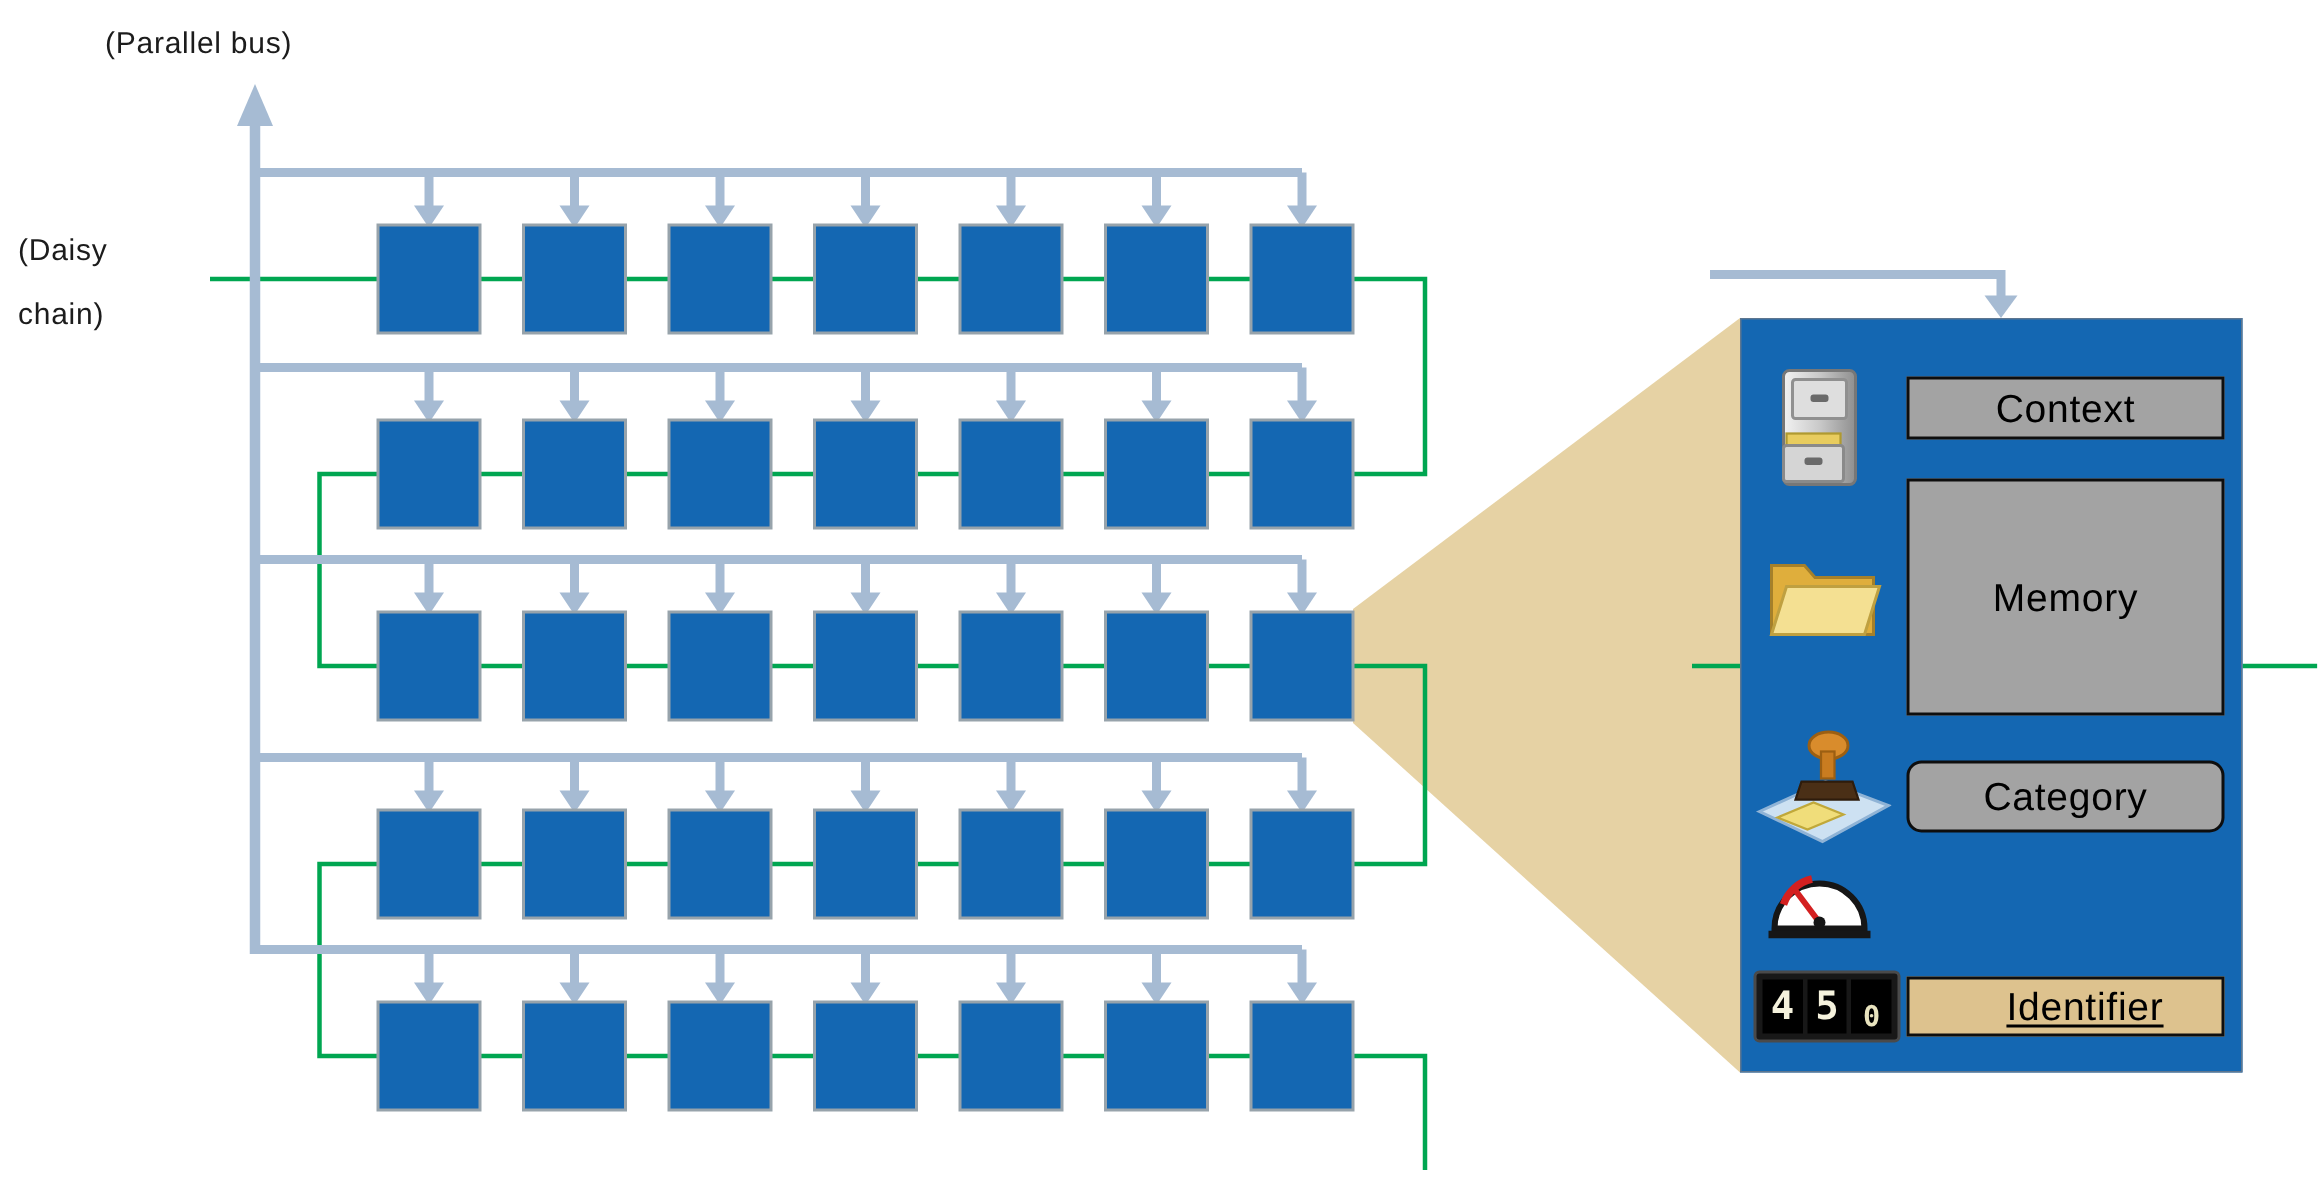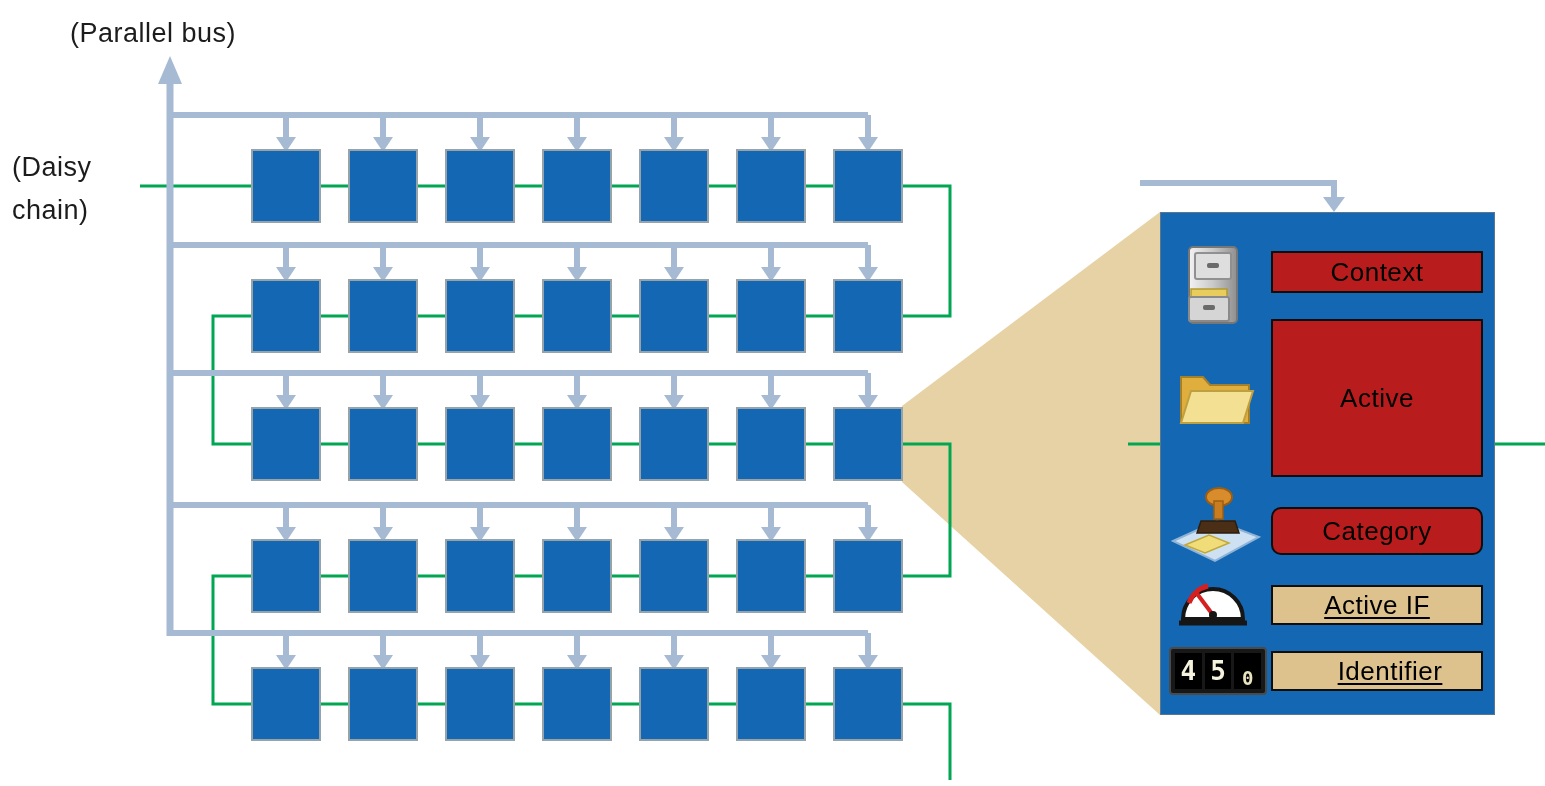--- a/index.html
+++ b/index.html
@@ -10,39 +10,39 @@
     height: 786px;
     background: #ffffff;
     font-family: "Liberation Sans", sans-serif;
     overflow: hidden;
   }
   #wires { position: absolute; left: 0; top: 0; }
 
   .lbl {
     position: absolute;
     color: #1c1c1c;
-    font-size: 27px;
+    font-size: 20px;
     letter-spacing: 0.5px;
     white-space: nowrap;
   }
   .lbl.parallel { left: 70px; top: 18px; }
   .lbl.daisy   { left: 12px; top: 146px; line-height: 43px; }
 
   
   .panel {
     position: absolute;
     left: 1160px; top: 212px;
     width: 335px; height: 503px;
     background: #1467b2;
     border: 1px solid #5d7690;
   }
   .pbox {
     position: absolute;
     left: 110px; width: 212px;
-    background: #b91c1c;
+    background: #a3a3a3;
     border: 2px solid #0e0e0e;
     display: flex; align-items: center; justify-content: center;
     font-size: 26px; color: #000;
     letter-spacing: 0.5px;
   }
   .pbox.context    { top: 38px;  height: 42px; }
   .pbox.memory     { top: 106px; height: 158px; }
   .pbox.category   { top: 294px; height: 48px; border-radius: 10px; }
   .pbox.tan        { background: #ddc28e; }
   .pbox.active-if  { top: 372px; height: 40px; }
@@ -260,26 +260,23 @@
     <div class="icon counter">
       <div class="digit">4</div>
       <div class="digit">5</div>
       <div class="digit rolling">0</div>
     </div>
 
     <div class="pbox context">
       <span>Context</span>
     </div>
     <div class="pbox memory">
-      <span>Active</span>
+      <span>Memory</span>
     </div>
     <div class="pbox category">
       <span>Category</span>
     </div>
-    <div class="pbox tan active-if">
-      <span class="ul">Active IF</span>
-    </div>
     <div class="pbox tan identifier">
       <span class="ul">Identifier</span>
     </div>
 
   </div>
 </div>
 
 </body></html>

